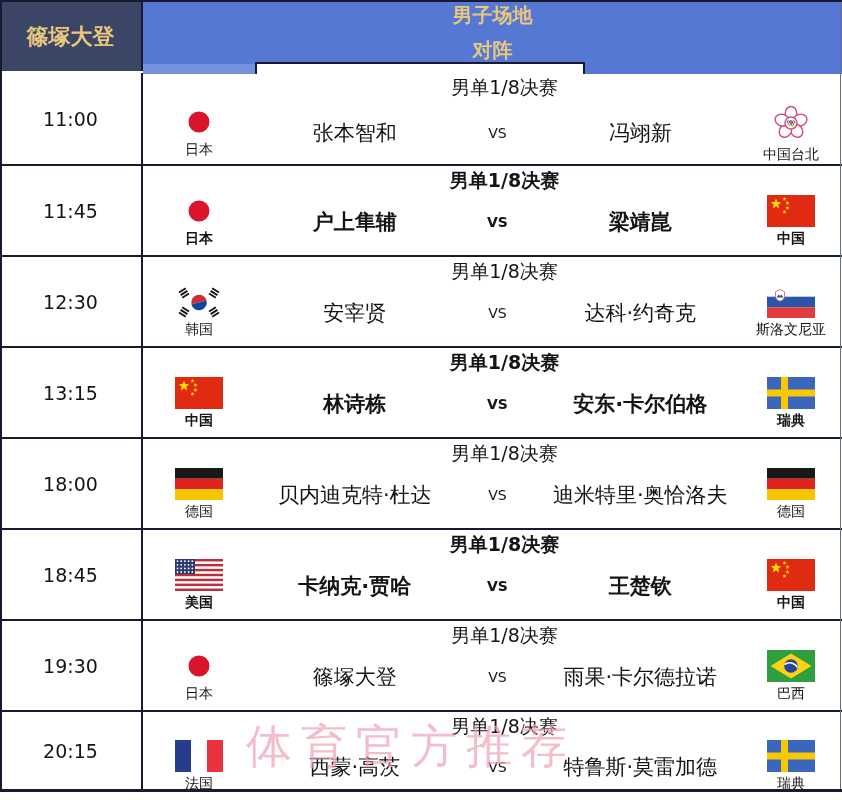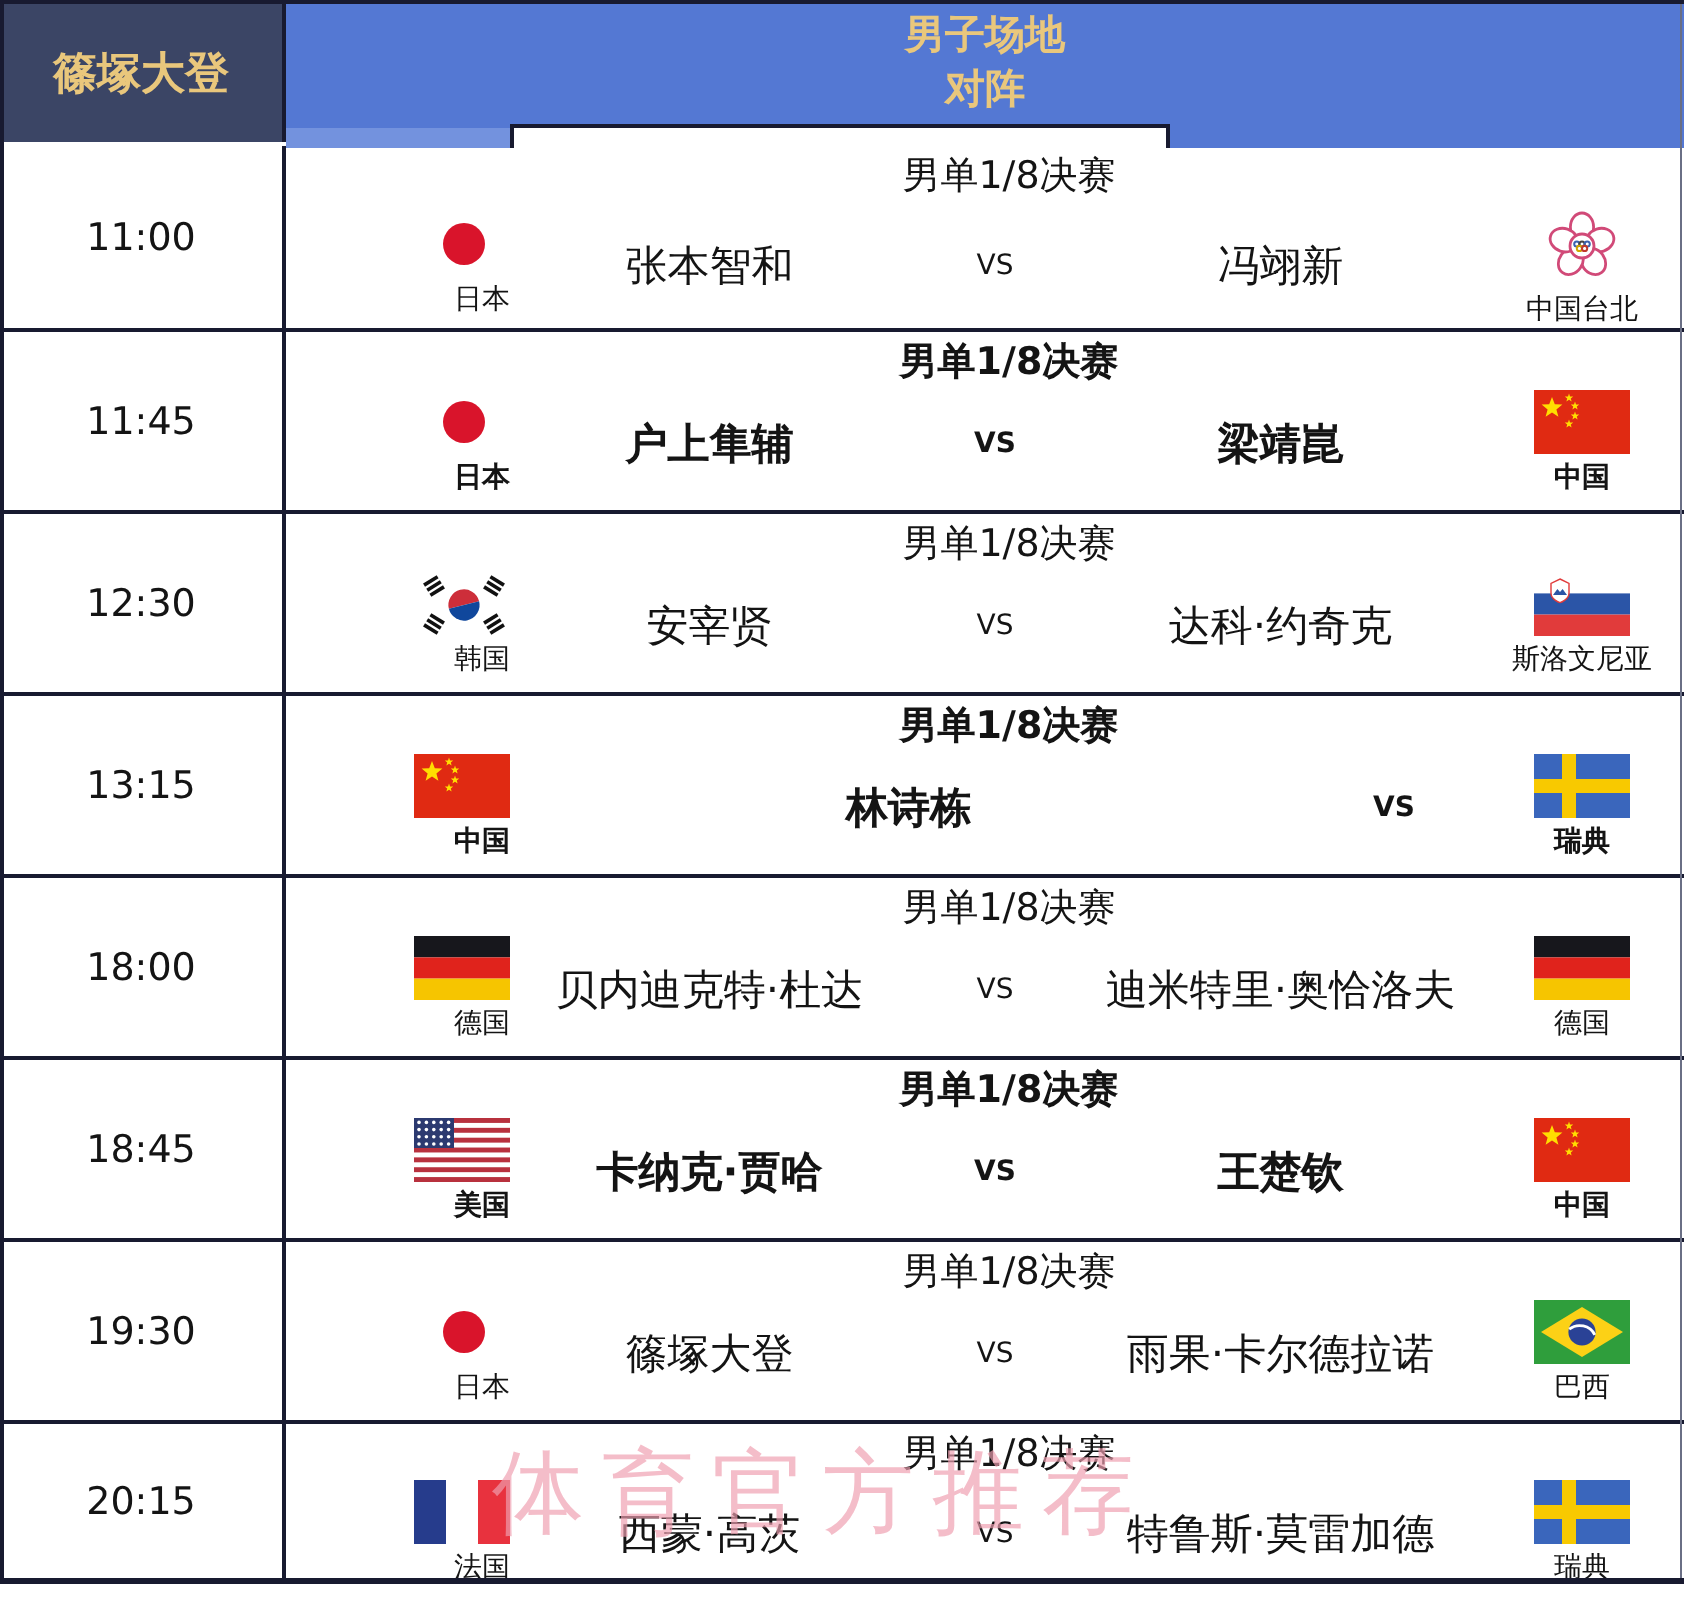--- a/index.html
+++ b/index.html
@@ -9,40 +9,40 @@
     --header-navy:#3b4565;--header-blue:#5478d3;--strip-blue:#7392de;
     --gold:#e9c77c;--separator:#181a30;--watermark-pink:#ef9fb0;
   }
   
   .h-topline{position:absolute;left:0;top:0;width:842px;height:2px;background:var(--separator);}
   .h-left{position:absolute;left:0;top:2px;width:141px;height:69px;background:var(--header-navy);
     border-right:2px solid var(--separator);color:var(--gold);font-weight:bold;font-size:22px;
     display:flex;align-items:center;justify-content:center;}
   .h-right{position:absolute;left:143px;top:2px;width:699px;height:62px;background:var(--header-blue);
     color:var(--gold);font-weight:bold;font-size:20px;display:flex;flex-direction:column;
-    align-items:center;justify-content:center;line-height:1.35;font-family:Liberation Mono, monospace;}
+    align-items:center;justify-content:space-between;line-height:1.35;}
   .h-strip-right{position:absolute;left:585px;top:60px;width:257px;height:14px;background:var(--header-blue);}
   .h-strip-left{position:absolute;left:143px;top:64px;width:112px;height:10px;background:var(--strip-blue);}
   .h-whitebox{position:absolute;left:255px;top:62px;width:330px;height:12px;background:#fff;box-sizing:border-box;
     border-top:2px solid var(--separator);border-left:2px solid var(--separator);border-right:2px solid var(--separator);}
   .edge-left{position:absolute;left:0;top:0;width:2px;height:792px;background:var(--separator);}
   .edge-right{position:absolute;left:840px;top:2px;width:1px;height:788px;background:#6a6f85;}
   .bottomline{position:absolute;left:0;top:789px;width:842px;height:3px;background:var(--separator);}
   
   #rows{position:absolute;left:0;top:73px;width:842px;}
   .row{position:relative;display:flex;height:91px;box-sizing:border-box;border-top:2px solid var(--separator);}
   .row:first-child{border-top:0;}
   .row:last-child{height:79px;}
   .cell-time{width:141px;border-right:2px solid var(--separator);display:flex;align-items:center;
     justify-content:center;font-size:19px;flex:none;}
   .matcharea{flex:1;display:flex;flex-direction:column;min-width:0;}
   .event{height:25px;display:flex;align-items:flex-end;justify-content:center;font-size:19px;padding-top:3px;margin-left:24px;}
   .teams{flex:1;display:flex;align-items:center;padding-bottom:6px;}
   .flagbox{display:flex;flex-direction:column;align-items:center;justify-content:center;gap:3px;flex:none;}
-  .flagbox.left{width:112px;align-items:flex-end;}
+  .flagbox.left{width:112px;}
   .flagbox.right{width:102px;}
   .flag{display:flex;align-items:center;justify-content:center;line-height:0;}
   .country{font-size:14px;}
   .player{flex:1;text-align:center;font-size:21px;white-space:nowrap;min-width:0;}
   .vs{width:86px;text-align:center;font-size:14px;flex:none;}
   .row.bold .event,.row.bold .player,.row.bold .vs,.row.bold .country{font-weight:bold;}
   
   .watermark{position:absolute;left:246px;top:716px;font-size:46px;letter-spacing:9px;
     color:var(--watermark-pink);opacity:.68;z-index:5;pointer-events:none;white-space:nowrap;}
 </style>
@@ -214,20 +214,21 @@
                   <polygon points="17.5,1.8 18.0,3.3 19.6,3.3 18.4,4.3 18.8,5.8 17.5,4.9 16.2,5.8 16.6,4.3 15.4,3.3 17.0,3.3" fill="#ffde00"></polygon>
                   <polygon points="20.5,5.8 21.0,7.3 22.6,7.3 21.4,8.3 21.8,9.8 20.5,8.9 19.2,9.8 19.6,8.3 18.4,7.3 20.0,7.3" fill="#ffde00"></polygon>
                   <polygon points="20.5,10.8 21.0,12.3 22.6,12.3 21.4,13.3 21.8,14.8 20.5,13.9 19.2,14.8 19.6,13.3 18.4,12.3 20.0,12.3" fill="#ffde00"></polygon>
                   <polygon points="17.5,14.8 18.0,16.3 19.6,16.3 18.4,17.3 18.8,18.8 17.5,17.9 16.2,18.8 16.6,17.3 15.4,16.3 17.0,16.3" fill="#ffde00"></polygon>
                 </svg>
               </span>
           <span class="country">中国</span>
         </div>
         <div class="player">林诗栋</div>
         <div class="vs">VS</div>
+        <div class="player">安东·卡尔伯格</div>
         <div class="flagbox right">
           <span class="flag">
                 <svg width="48" height="32" viewBox="0 0 48 32">
                   <rect width="48" height="32" fill="#3a66bc"></rect>
                   <rect x="14" width="7" height="32" fill="#f8c900"></rect>
                   <rect y="12.5" width="48" height="7" fill="#f8c900"></rect>
                 </svg>
               </span>
           <span class="country">瑞典</span>
         </div>

